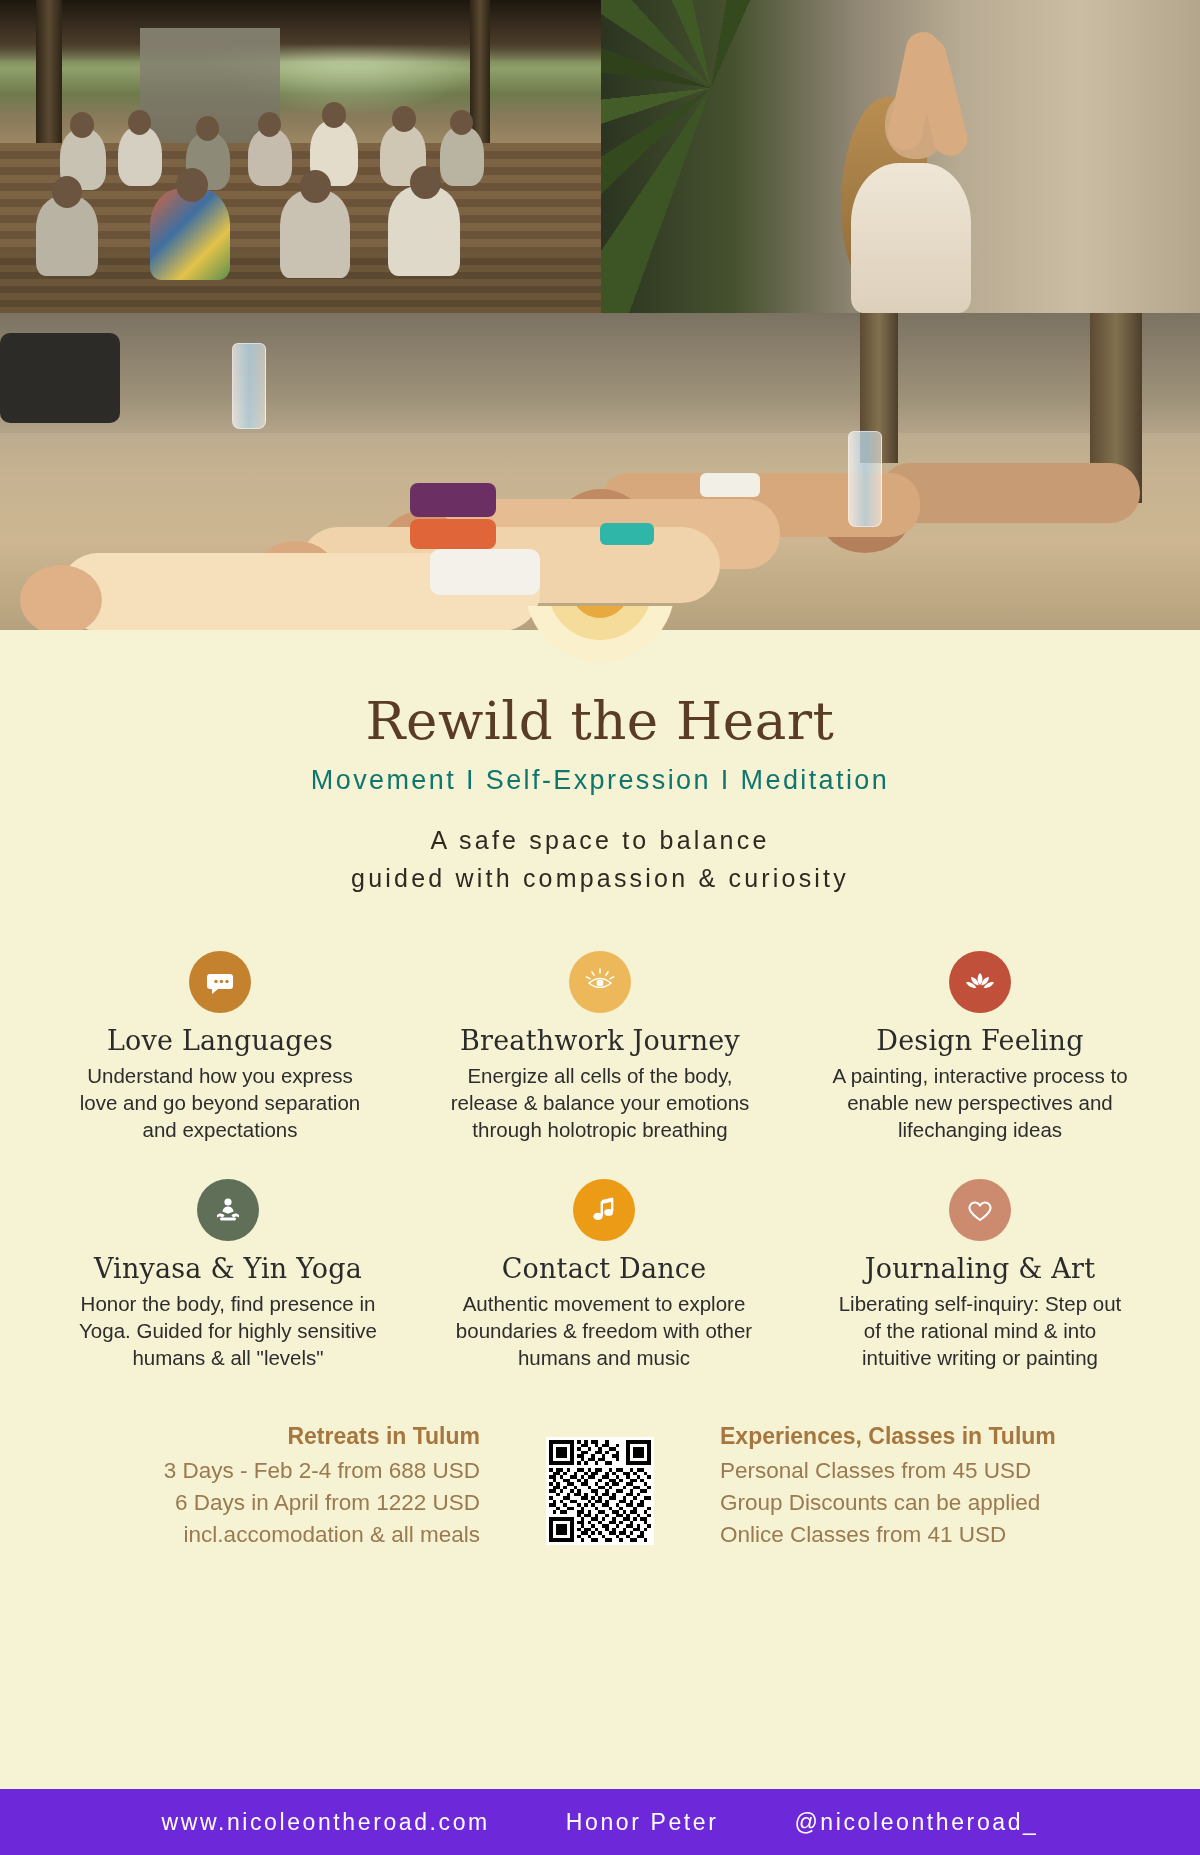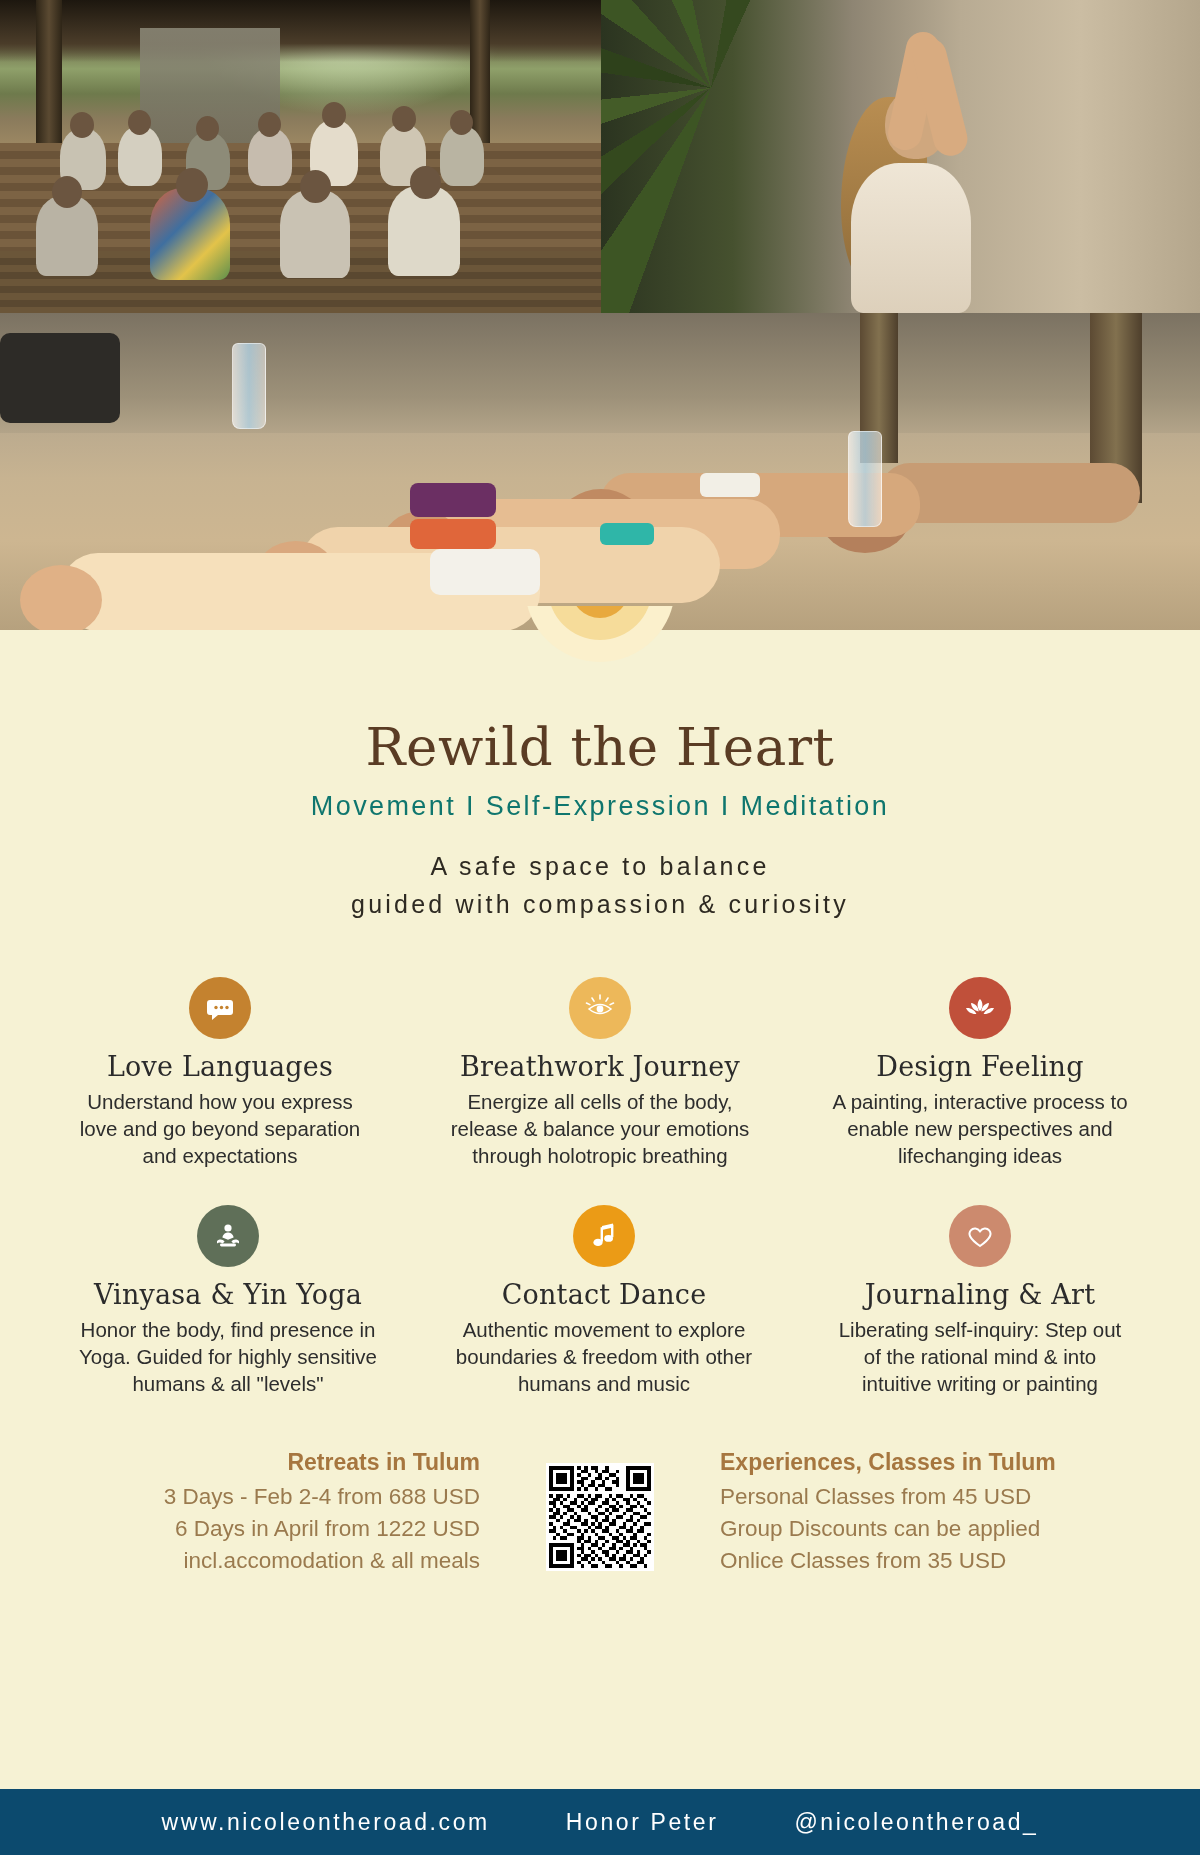--- a/index.html
+++ b/index.html
@@ -135,21 +135,21 @@
     position:absolute; width: 34px; height: 86px; border-radius: 6px 6px 8px 8px;
     background: linear-gradient(to right, rgba(255,255,255,.65), rgba(180,215,235,.75), rgba(255,255,255,.5));
     border: 1px solid rgba(255,255,255,.5);
   }
 
   
   .content {
     position: relative;
     flex: 1;
     background: #f6f2d4;
-    padding-top: 60px;
+    padding-top: 34px;
   }
   .sun-badge {
     position: absolute;
     top: -24px; left: 50%; transform: translateX(-50%);
     width: 150px; height: 56px;
     overflow: hidden;
   }
   .sun-badge .ring {
     position: absolute; border-radius: 50%;
   }
@@ -246,21 +246,21 @@
     width: 108px; height: 108px;
     margin-top: 14px;
     background: #fff;
     padding: 3px;
   }
   .qr svg { display:block; }
 
   
   .footer {
     height: 66px;
-    background: #0c4a6e;
+    background: #6d28d9;
     display: flex;
     align-items: center;
     justify-content: center;
     gap: 76px;
     color: #ffffff;
     font-size: 23px;
     letter-spacing: 2.6px;
   }
 </style>
 </head>
@@ -686,21 +686,21 @@
             <rect x="23" y="28" width="2" height="1"></rect>
               <rect x="27" y="28" width="1" height="1"></rect>
           </g>
         </svg>
       </div>
 
       <div class="price-col right">
         <h4>Experiences, Classes in Tulum</h4>
         <div class="line">Personal Classes from 45 USD</div>
         <div class="line">Group Discounts can be applied</div>
-        <div class="line">Onlice Classes from 35 USD</div>
+        <div class="line">Onlice Classes from 41 USD</div>
       </div>
     </div>
   </div>
 
   <div class="footer">
     <span>www.nicoleontheroad.com</span>
     <span>Honor  Peter</span>
     <span>@nicoleontheroad_</span>
   </div>
 </div>

